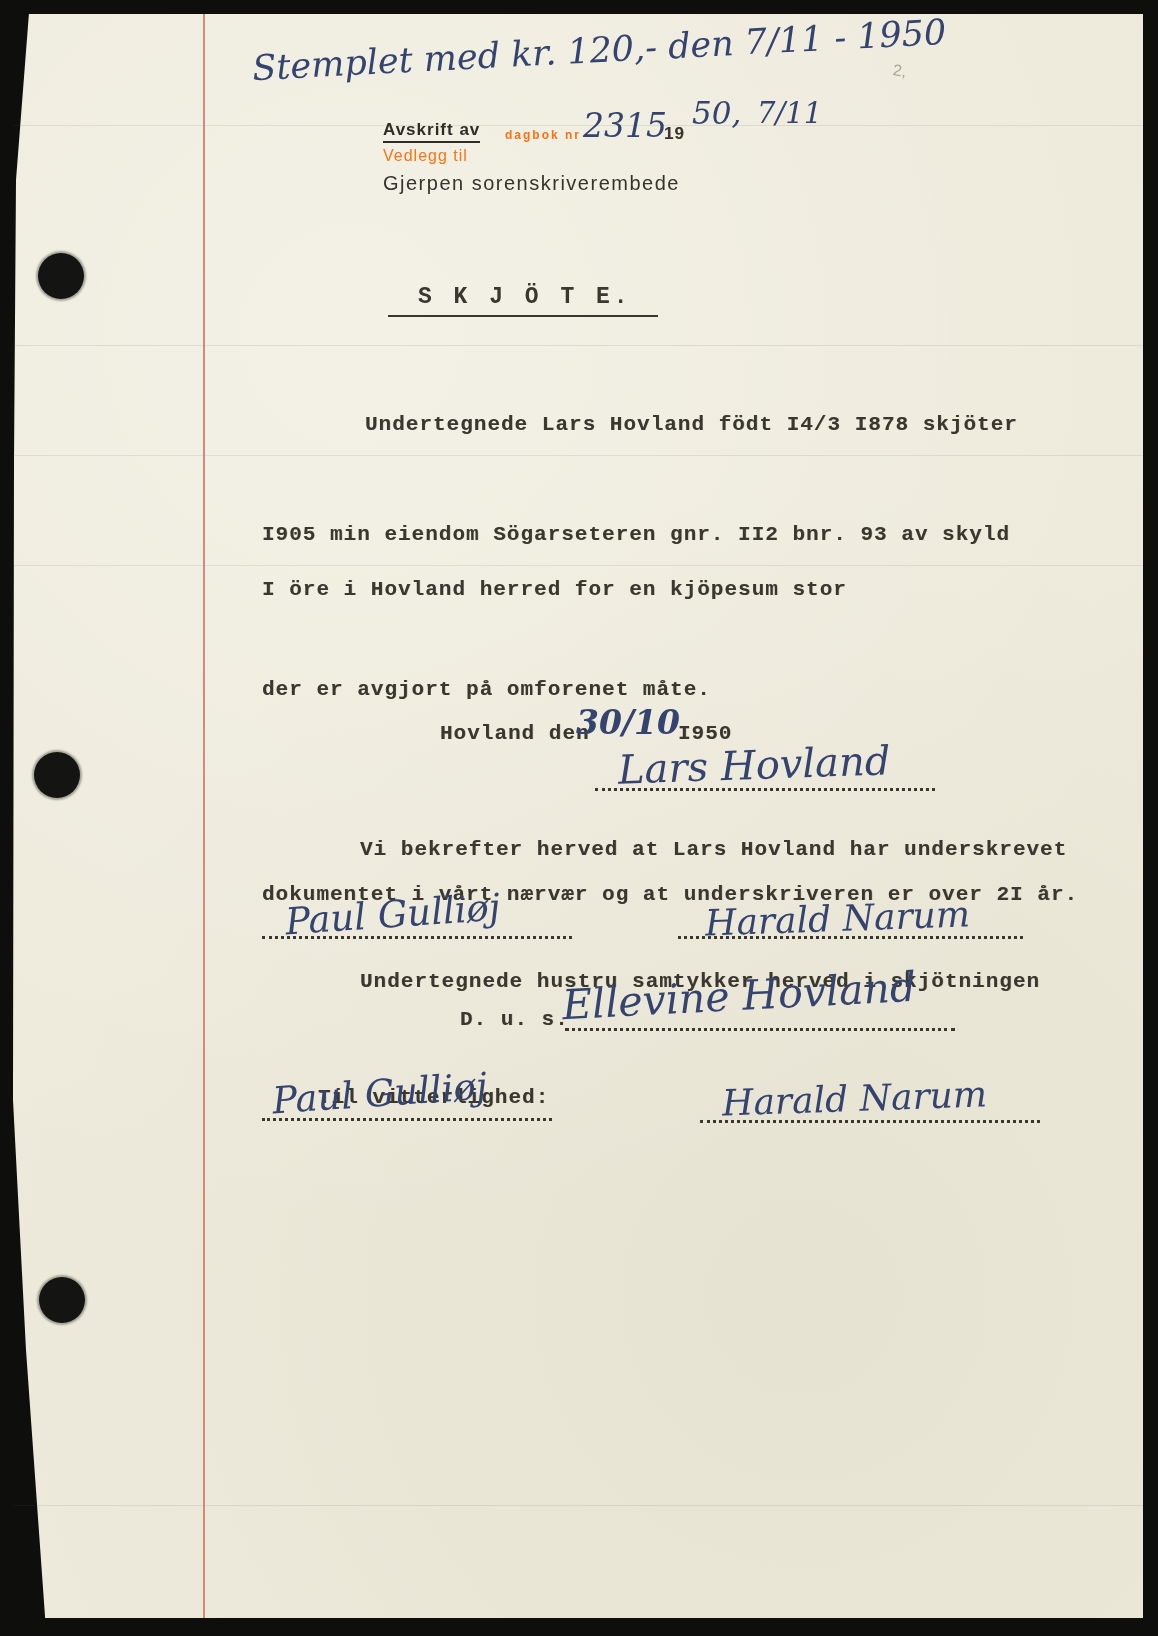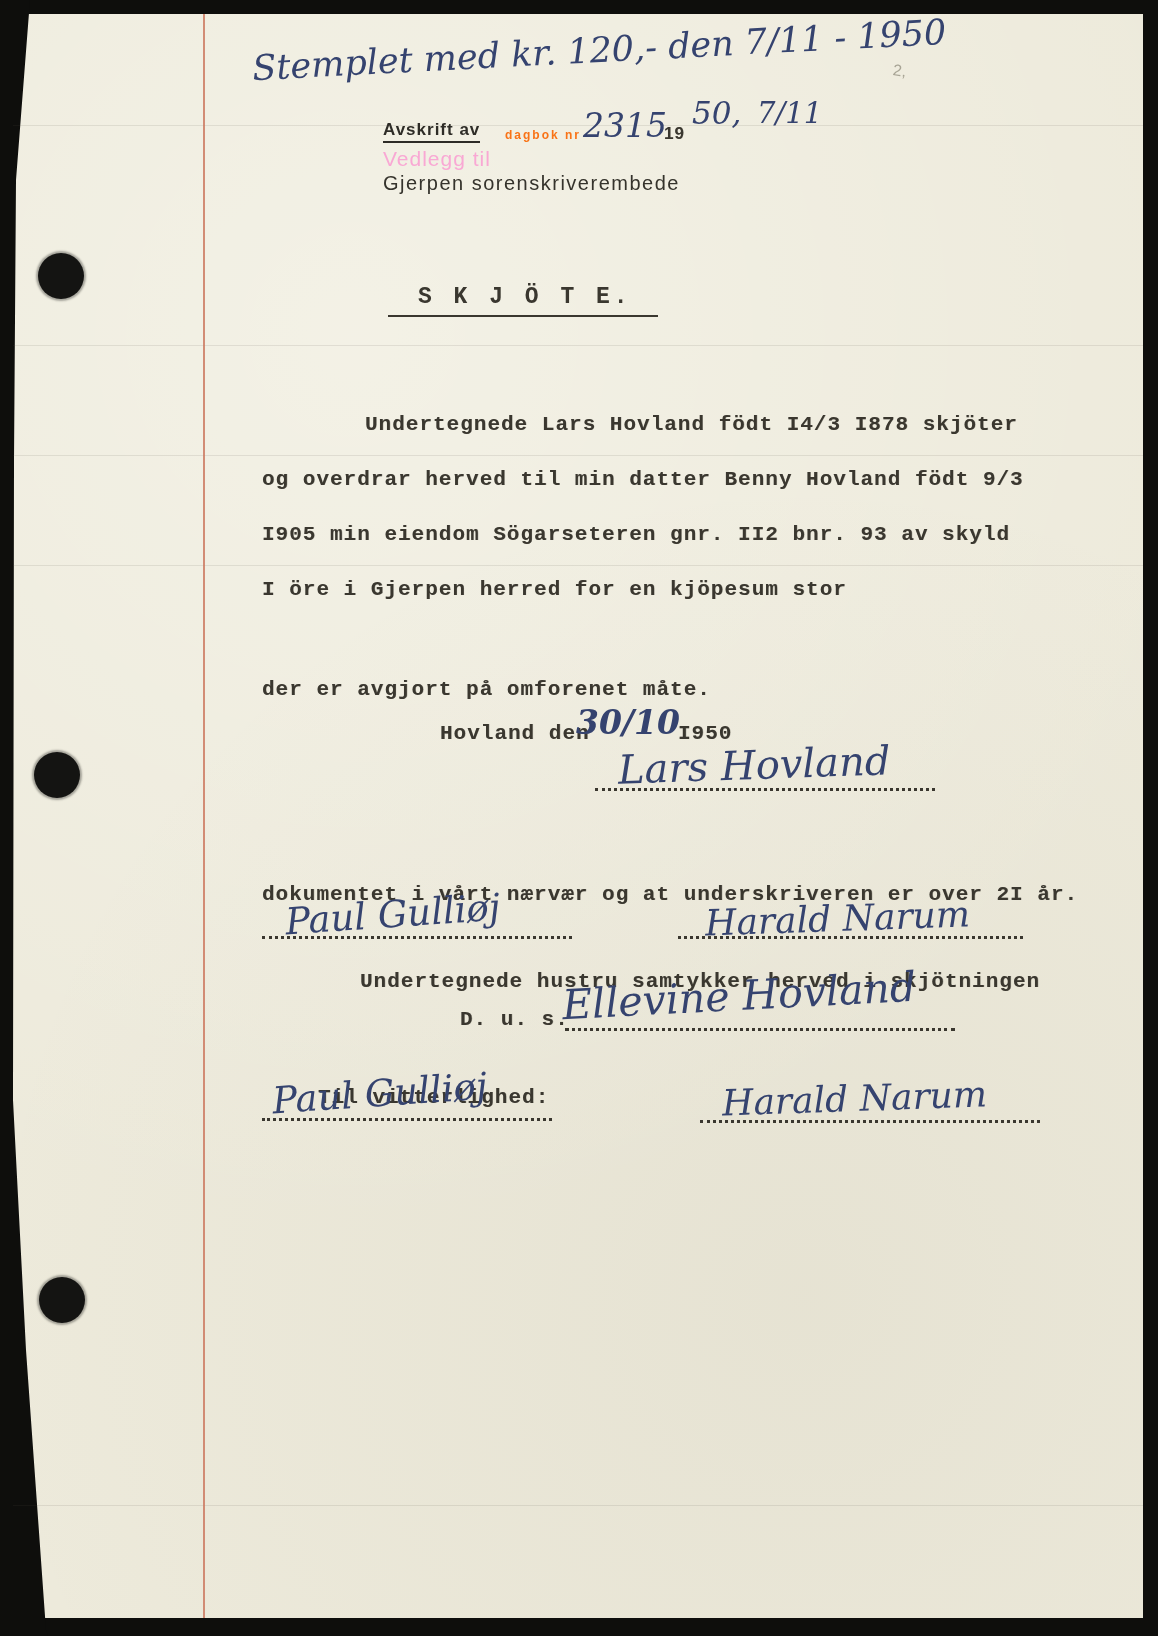--- a/index.html
+++ b/index.html
@@ -19,21 +19,21 @@
   .typed{position:absolute;font-family:"Liberation Mono","DejaVu Sans Mono",monospace;
          font-weight:700;font-size:21px;color:#3a372f;letter-spacing:1px;white-space:nowrap;
          text-shadow:0.4px 0.4px 0 rgba(58,55,47,.35);}
   .hand{position:absolute;font-family:"DejaVu Serif",serif;font-style:italic;
         color:#35436f;white-space:nowrap;}
   .dotline{position:absolute;height:2px;border-bottom:3px dotted #3a372f;}
   .underline{border-bottom:2px solid #3a372f;padding-bottom:4px;}
 
   #stamp-avskrift{position:absolute;left:383px;top:120px;font-size:17px;font-weight:700;
                   color:#2e2c27;border-bottom:2px solid #2e2c27;letter-spacing:1px;padding-bottom:1px;}
-  #stamp-vedlegg{position:absolute;left:383px;top:147px;font-size:21px;color:#f9a8d4;letter-spacing:1px;}
+  #stamp-vedlegg{position:absolute;left:383px;top:147px;font-size:16px;color:#f97316;letter-spacing:1px;}
   #stamp-dagbok{position:absolute;left:505px;top:128px;font-size:12px;font-weight:700;color:#f97316;
                 letter-spacing:2px;filter:blur(.4px);}
   #stamp-office{position:absolute;left:383px;top:172px;font-size:20px;color:#35332c;letter-spacing:1.5px;
                 filter:blur(.3px);text-align:center;}
   #title-wrap{position:absolute;left:388px;top:284px;}
   #title-text{font-family:"Liberation Mono","DejaVu Sans Mono",monospace;font-weight:700;
               font-size:23px;color:#3a372f;letter-spacing:4px;border-bottom:2px solid #3a372f;
               padding:0 26px 5px 30px;display:inline-block;}
   .pencil{position:absolute;font-size:16px;color:rgba(110,105,90,.55);transform:rotate(8deg);}
 </style>
@@ -70,32 +70,32 @@
   <div class="hand" style="left:692px;top:95px;font-size:31px;">50,</div>
   <div class="hand" style="left:757px;top:96px;font-size:29px;">7/11</div>
   <div id="stamp-vedlegg">Vedlegg til</div>
   <div id="stamp-office">Gjerpen sorenskriverembede</div>
 
   <div id="title-wrap">
     <span id="title-text">S K J Ö T E.</span>
   </div>
 
   <div class="typed" style="left:365px;top:413px;">Undertegnede Lars Hovland födt I4/3 I878 skjöter</div>
-  <div class="typed" style="left:262px;top:468px;">og overdrar herved til min datter Benny Hovland födt 9/3</div>
   <div class="typed" style="left:262px;top:523px;">I905 min eiendom Sögarseteren gnr. II2 bnr. 93 av skyld</div>
-  <div class="typed" style="left:262px;top:578px;">I öre i Gjerpen herred for en kjöpesum stor</div>
+  <div class="typed" style="left:262px;top:578px;">I öre i Hovland herred for en kjöpesum stor</div>
   <div class="typed" style="left:262px;top:678px;">der er avgjort på omforenet måte.</div>
 
   <div class="typed" style="left:440px;top:722px;">Hovland den</div>
   <div class="hand" style="left:576px;top:703px;font-size:33px;font-weight:700;">30/10</div>
   <div class="typed" style="left:678px;top:722px;">I950</div>
 
   <div class="hand" style="left:618px;top:742px;font-size:40px;transform:rotate(-2deg);">Lars Hovland</div>
   <div class="dotline" style="left:595px;top:786px;width:340px;"></div>
 
+  <div class="typed" style="left:360px;top:838px;">Vi bekrefter herved at Lars Hovland har underskrevet</div>
   <div class="typed" style="left:262px;top:883px;">dokumentet i vårt nærvær og at underskriveren er over 2I år.</div>
 
   <div class="hand" style="left:285px;top:893px;font-size:37px;transform:rotate(-4deg);">Paul Gulliøj</div>
   <div class="dotline" style="left:262px;top:934px;width:310px;"></div>
   <div class="hand" style="left:705px;top:898px;font-size:36px;transform:rotate(-2deg);">Harald Narum</div>
   <div class="dotline" style="left:678px;top:934px;width:345px;"></div>
 
   <div class="typed" style="left:360px;top:970px;">Undertegnede hustru samtykker herved i skjötningen</div>
   <div class="typed" style="left:460px;top:1008px;">D. u. s.</div>
   <div class="hand" style="left:562px;top:972px;font-size:41px;transform:rotate(-3deg);">Ellevine Hovland</div>

